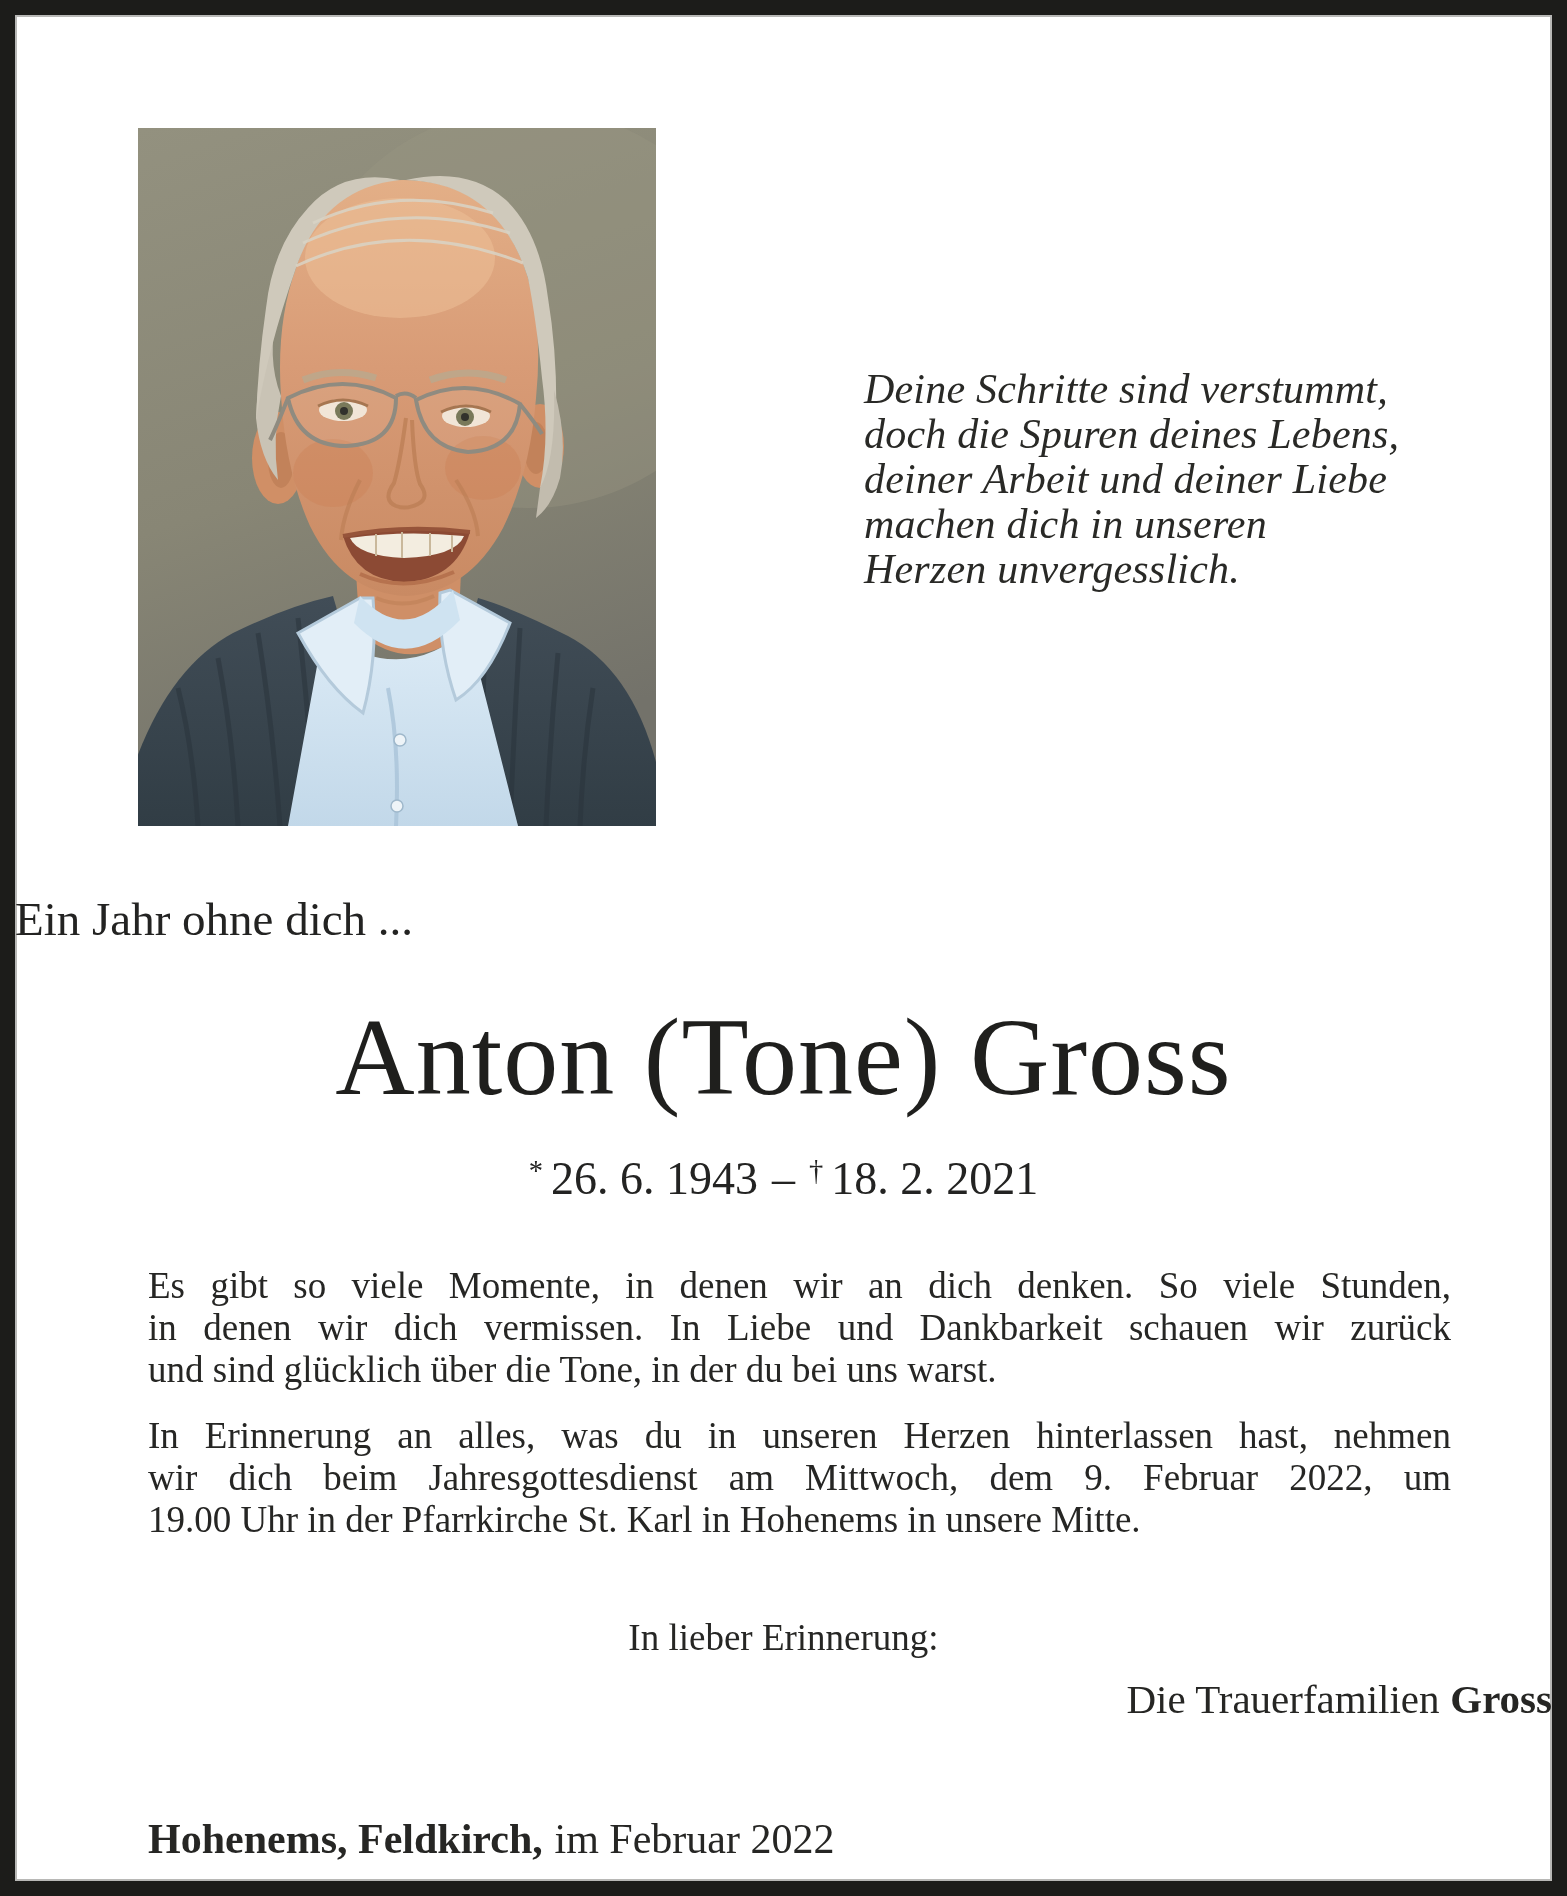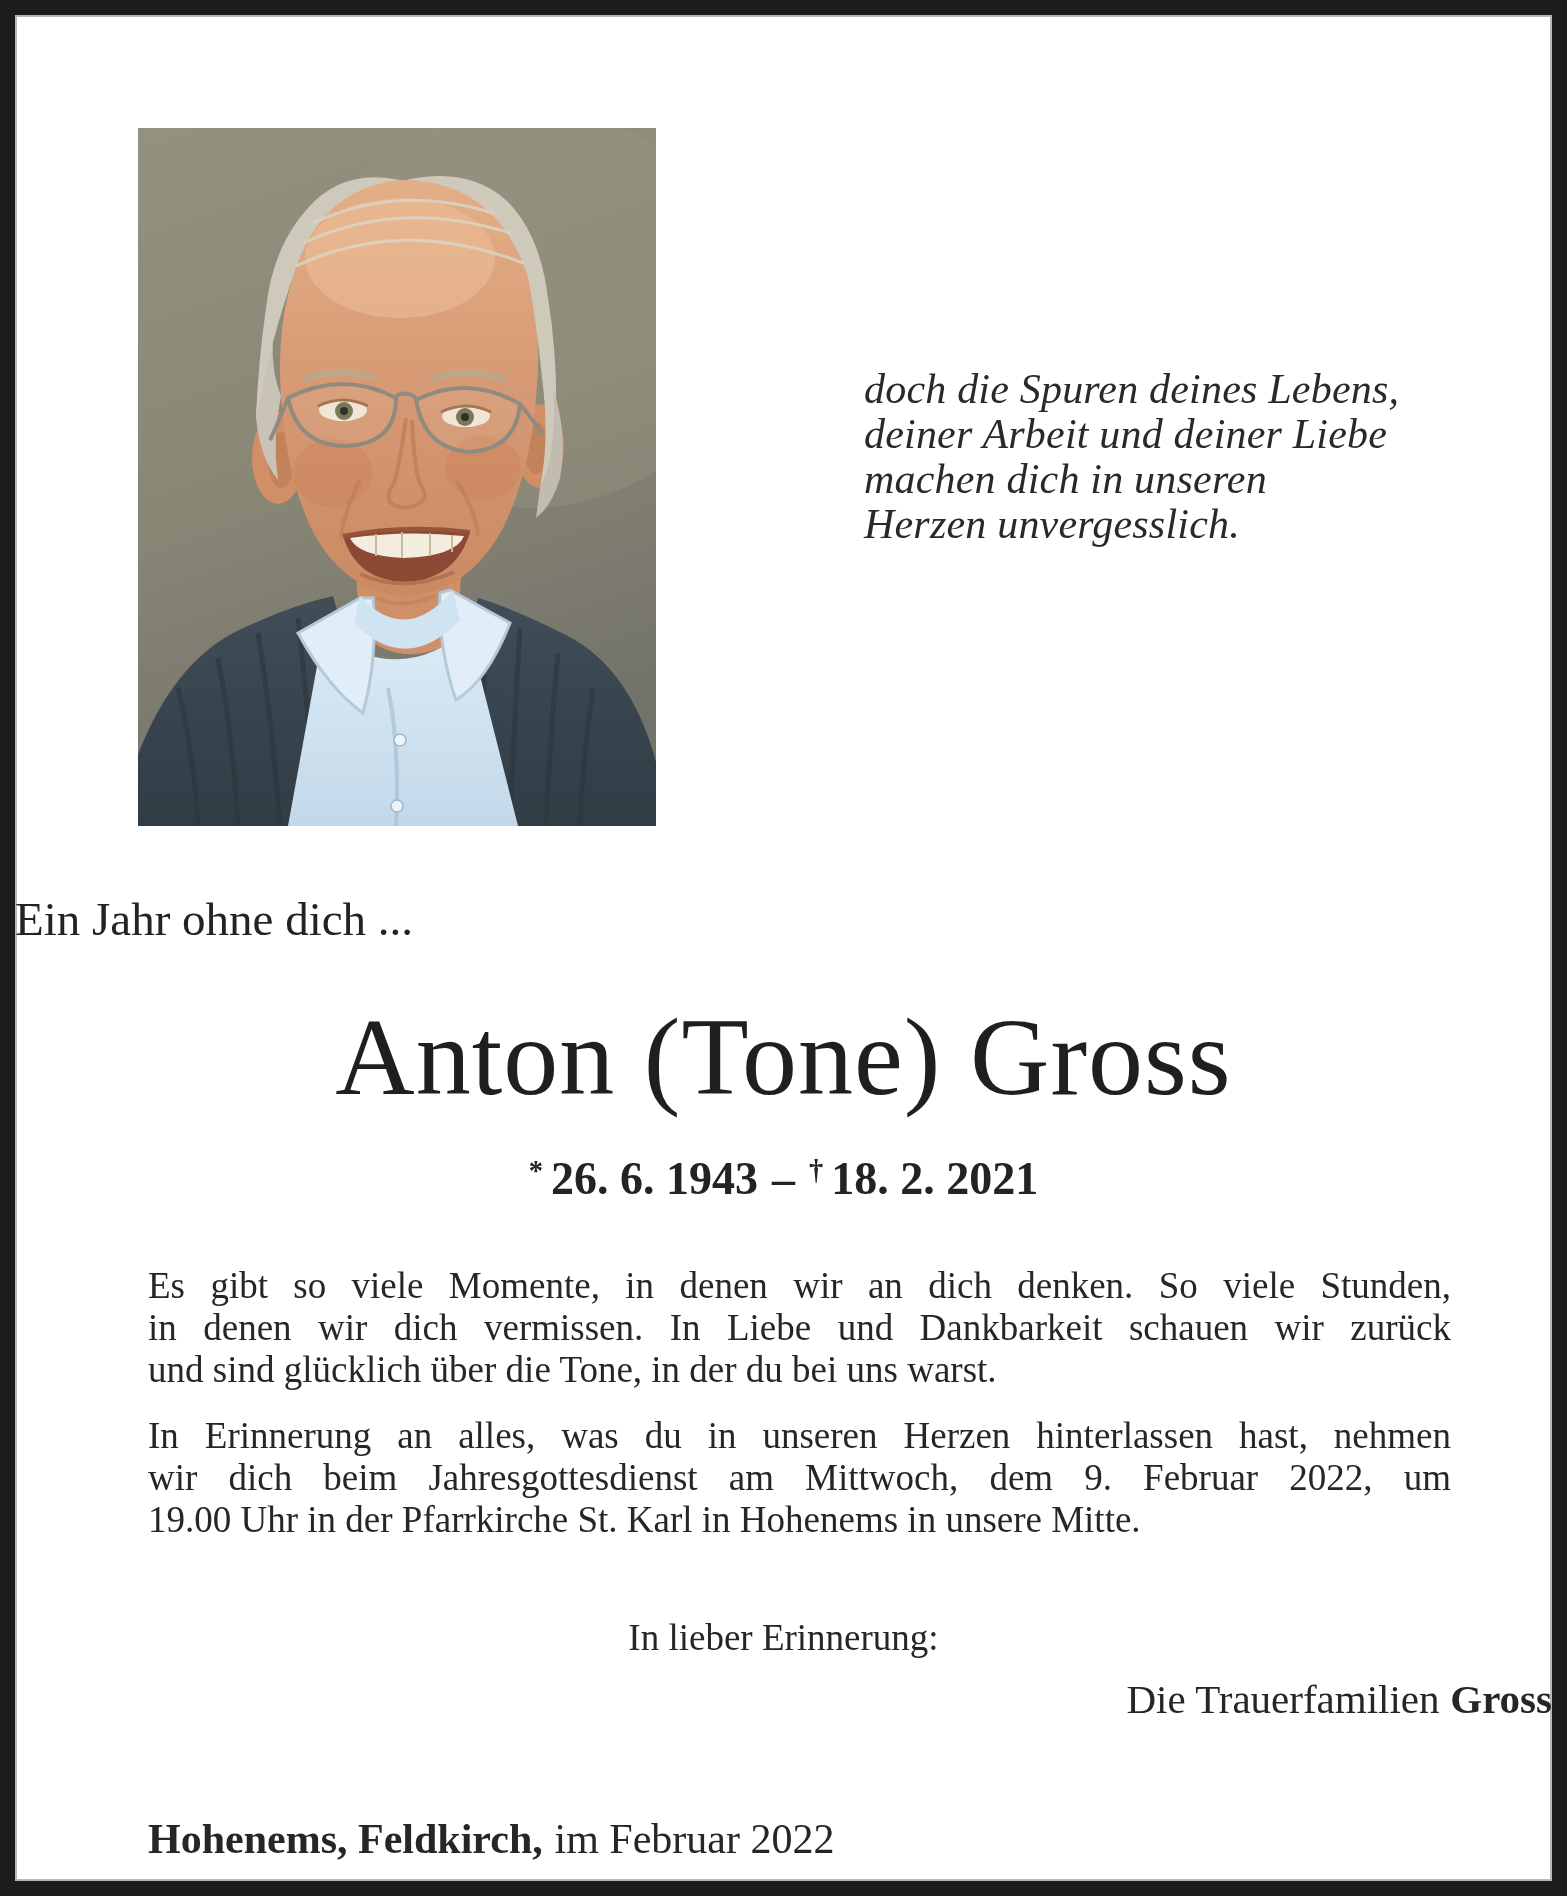--- a/index.html
+++ b/index.html
@@ -28,21 +28,21 @@
     position:absolute;left:0;top:876px;width:100%;
     text-align:left;font-size:47px;line-height:56px;color:#232322;
   }
   .name{
     position:absolute;left:0;top:982px;width:100%;
     text-align:center;font-size:110px;line-height:120px;
     color:#1f1f1d;letter-spacing:1px;white-space:nowrap;
   }
   .dates{
     position:absolute;left:0;top:1136px;width:100%;
-    text-align:center;font-size:46px;line-height:56px;font-weight:bold;color:#232322;
+    text-align:center;font-size:46px;line-height:56px;font-weight:normal;color:#232322;
   }
   .dates .sym{font-size:62%;position:relative;top:-14px;margin-right:8px;}
   .dates .sep{margin:0 14px;}
   .bodypara{
     position:absolute;left:133px;width:1303px;
     font-size:37px;line-height:42px;color:#262624;
   }
   .bodypara .jline{text-align:justify;text-align-last:justify;}
   .bodypara .lline{text-align:left;}
   .para1{top:1250px;}
@@ -188,20 +188,21 @@
         </g>
         <path d="M205,408 Q266,396 332,404" stroke="#96543a" stroke-width="4" fill="none"></path>
         <path d="M222,446 Q266,466 316,444" stroke="#b06c48" stroke-width="4" fill="none" opacity="0.8"></path>
       </g>
 
       <path d="M238,470 Q266,482 296,468" stroke="#bb7d54" stroke-width="4" fill="none" opacity="0.5"></path>
     </svg>
   </div>
 
   <div class="poem">
+    <div>Deine Schritte sind verstummt,</div>
     <div>doch die Spuren deines Lebens,</div>
     <div>deiner Arbeit und deiner Liebe</div>
     <div>machen dich in unseren</div>
     <div>Herzen unvergesslich.</div>
   </div>
 
   <div class="memorial">Ein Jahr ohne dich ...</div>
 
   <div class="name">Anton (Tone) Gross</div>
 

